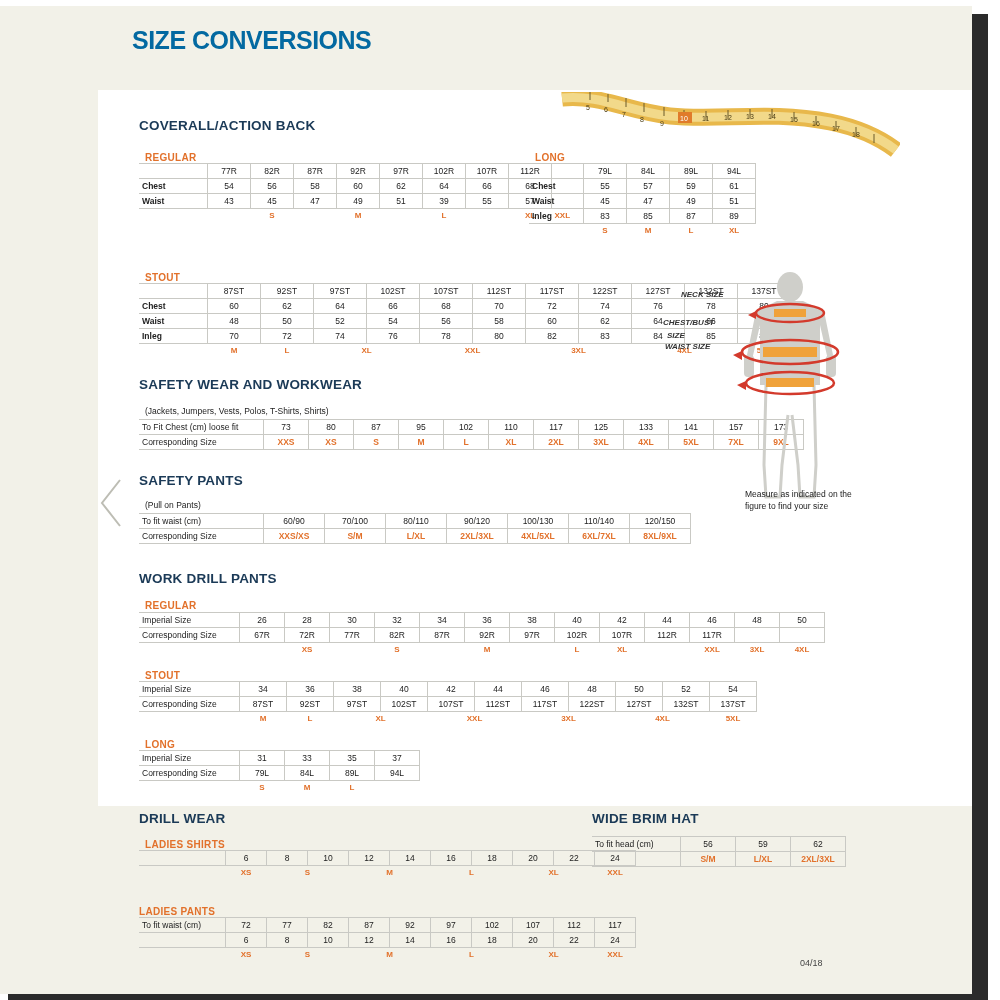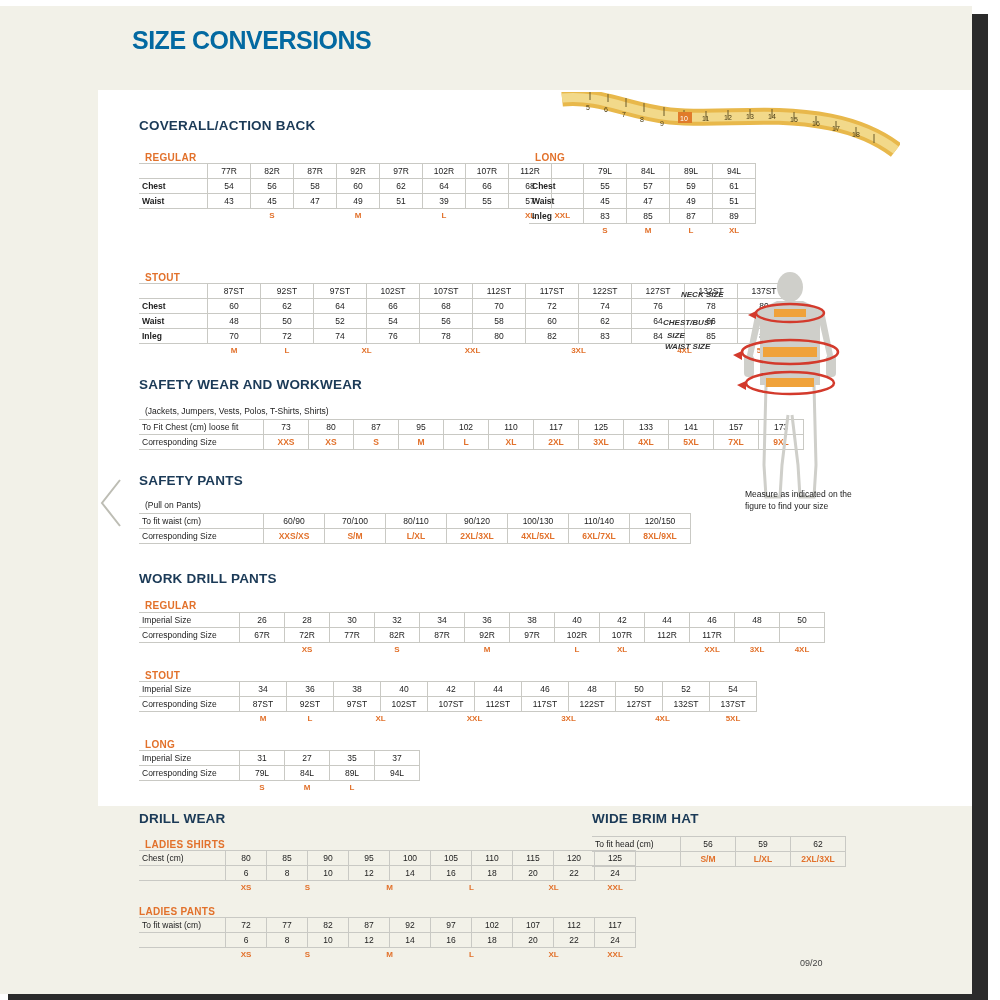--- a/index.html
+++ b/index.html
@@ -417,21 +417,21 @@
         </tr>
       </tbody>
     </table>
 
   <div class="subsect" style="left:145px;top:739px;">LONG</div>
   <table class="gt" id="t-drill-long" style="left:139px;top:750px;">
       <tbody>
         <tr>
           <td class="lbl2" style="width:94px">Imperial Size</td>
           <td style="width:38px">31</td>
-          <td style="width:38px">27</td>
+          <td style="width:38px">33</td>
           <td style="width:38px">35</td>
           <td style="width:38px">37</td>
         </tr>
         <tr>
           <td class="lbl2" style="width:94px">Corresponding Size</td>
           <td style="width:38px">79L</td>
           <td style="width:38px">84L</td>
           <td style="width:38px">89L</td>
           <td style="width:38px">94L</td>
         </tr>
@@ -441,33 +441,20 @@
           <td class="nb" colspan="1">M</td>
           <td class="nb" colspan="1">L</td>
         </tr>
       </tbody>
     </table>
 
   <div class="sect" style="left:139px;top:811px;">DRILL WEAR</div>
   <div class="subsect" style="left:145px;top:839px;">LADIES SHIRTS</div>
   <table class="gt" id="t-lshirt" style="left:139px;top:850px;">
       <tbody>
-        <tr>
-          <td class="lbl2" style="width:80px">Chest (cm)</td>
-          <td style="width:34px">80</td>
-          <td style="width:34px">85</td>
-          <td style="width:34px">90</td>
-          <td style="width:34px">95</td>
-          <td style="width:34px">100</td>
-          <td style="width:34px">105</td>
-          <td style="width:34px">110</td>
-          <td style="width:34px">115</td>
-          <td style="width:34px">120</td>
-          <td style="width:34px">125</td>
-        </tr>
         <tr>
           <td class="lbl2" style="width:80px"></td>
           <td style="width:34px">6</td>
           <td style="width:34px">8</td>
           <td style="width:34px">10</td>
           <td style="width:34px">12</td>
           <td style="width:34px">14</td>
           <td style="width:34px">16</td>
           <td style="width:34px">18</td>
           <td style="width:34px">20</td>
@@ -569,14 +556,14 @@
       <polygon points="42,86 33,90 42,95"></polygon>
       <polygon points="46,116 37,120 46,125"></polygon>
     </g>
   </svg>
   <div class="annot" style="left:681px;top:290px;">NECK SIZE</div>
   <div class="annot" style="left:663px;top:318px;">CHEST/BUST</div>
   <div class="annot" style="left:667px;top:331px;">SIZE</div>
   <div class="annot" style="left:665px;top:342px;">WAIST SIZE</div>
   <div class="fig-cap" style="width:110px;">Measure as indicated on the figure to find your size</div>
 
-  <div class="footer">09/20</div>
+  <div class="footer">04/18</div>
 </div>
 
 </body></html>

